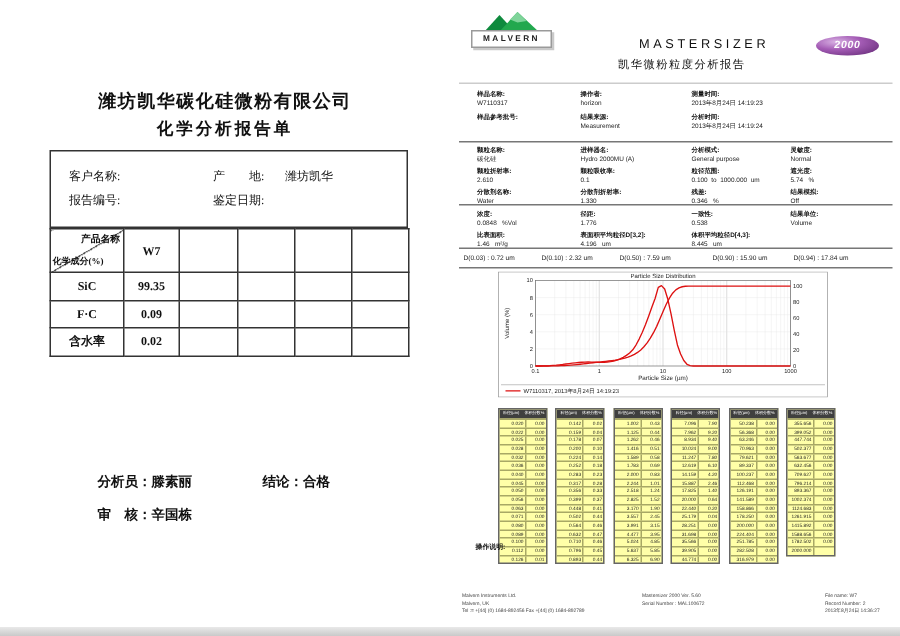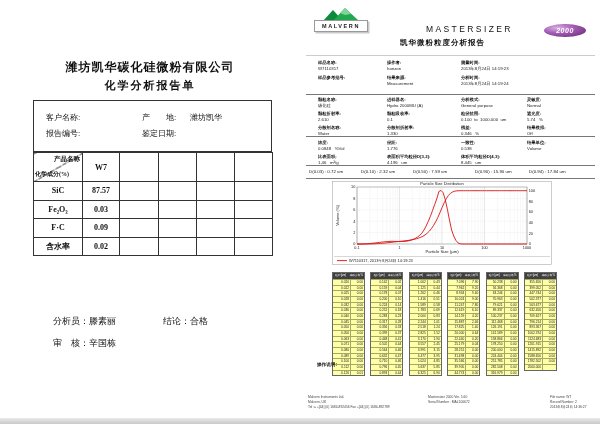--- a/index.html
+++ b/index.html
@@ -17,36 +17,36 @@
   .linfo span{position:absolute;white-space:pre;}
   .ltablewrap{position:absolute;left:33px;top:152px;width:239px;}
   table.ltable{border-collapse:collapse;table-layout:fixed;width:239px;}
   table.ltable td{border:1px solid #333;padding:0;font-size:8px;font-weight:bold;
                   text-align:center;height:17.6px;}
   table.ltable tr.hrow td{height:28px;}
   td.diag{position:relative;
      background:linear-gradient(to bottom right,transparent 49.3%,#333 49.3%,#333 50.7%,transparent 50.7%);}
   .diag-top{position:absolute;right:2px;top:2px;font-size:6.5px;font-weight:bold;}
   .diag-bot{position:absolute;left:1px;bottom:2px;font-size:6px;font-weight:bold;}
-  .lfoot{position:absolute;font-size:9px;font-weight:normal;white-space:pre;}
+  .lfoot{position:absolute;font-size:9px;font-weight:bold;white-space:pre;margin-left:12px;}
   
   .rdoc{position:absolute;left:300px;top:0;width:300px;height:332px;}
   .malvern{position:absolute;left:14px;top:8px;width:56px;height:26px;}
   .m-box{position:absolute;left:0;top:12px;width:52px;height:10px;background:#fff;
          border:1px solid #9a9a9a;box-shadow:1.5px 1.5px 0 #c9c9c9;
          font-size:5.5px;font-weight:bold;letter-spacing:1.6px;text-align:center;
          line-height:10px;color:#222;}
   .m-tris{position:absolute;left:7px;top:0px;}
   .brand{position:absolute;left:126px;top:24px;font-size:8.5px;letter-spacing:2.4px;
          font-weight:500;color:#111;white-space:nowrap;}
   .oval{position:absolute;left:244px;top:24px;width:42px;height:13px;border-radius:50%;
         background:radial-gradient(ellipse at 32% 30%,#d9b2e4 0%,#a45cb5 40%,#5e2570 100%);
         color:#fff;font-size:7px;font-style:italic;font-weight:bold;text-align:center;
         line-height:13px;letter-spacing:0.5px;}
-  .r-title{position:absolute;left:100px;top:38px;font-size:7.5px;font-weight:bold;
+  .r-title{position:absolute;left:112px;top:38px;font-size:7.5px;font-weight:normal;
            letter-spacing:1px;color:#111;}
   .hl{position:absolute;height:0;border-top:1px solid #777;}
   .hl.light{border-top:1px solid #ccc;}
   .fld{position:absolute;width:68px;}
   .flab{font-size:4.3px;font-weight:bold;color:#111;white-space:nowrap;}
   .fval{font-size:4.3px;color:#222;margin-top:1.4px;white-space:pre;}
   .perc{position:absolute;top:0;font-size:4.4px;color:#222;white-space:pre;}
   #rd-perc{position:absolute;left:0;top:169px;width:300px;height:8px;}
   #rd-chart{position:absolute;left:32px;top:181px;width:220px;height:84px;}
   .bincol{position:absolute;background:#ffffa8;border:0.5px solid #666;overflow:hidden;}
@@ -95,29 +95,21 @@
               <span class="diag-bot">化学成分(%)</span>
             </td>
             <td>W7</td>
             <td></td>
             <td></td>
             <td></td>
             <td></td>
           </tr>
         <tr>
               <td>SiC</td>
-              <td>87.57</td>
-              <td></td>
-              <td></td>
-              <td></td>
-              <td></td>
-            </tr>
-            <tr>
-              <td>Fe₂O₃</td>
-              <td>0.03</td>
+              <td>99.35</td>
               <td></td>
               <td></td>
               <td></td>
               <td></td>
             </tr>
             <tr>
               <td>F·C</td>
               <td>0.09</td>
               <td></td>
               <td></td>

